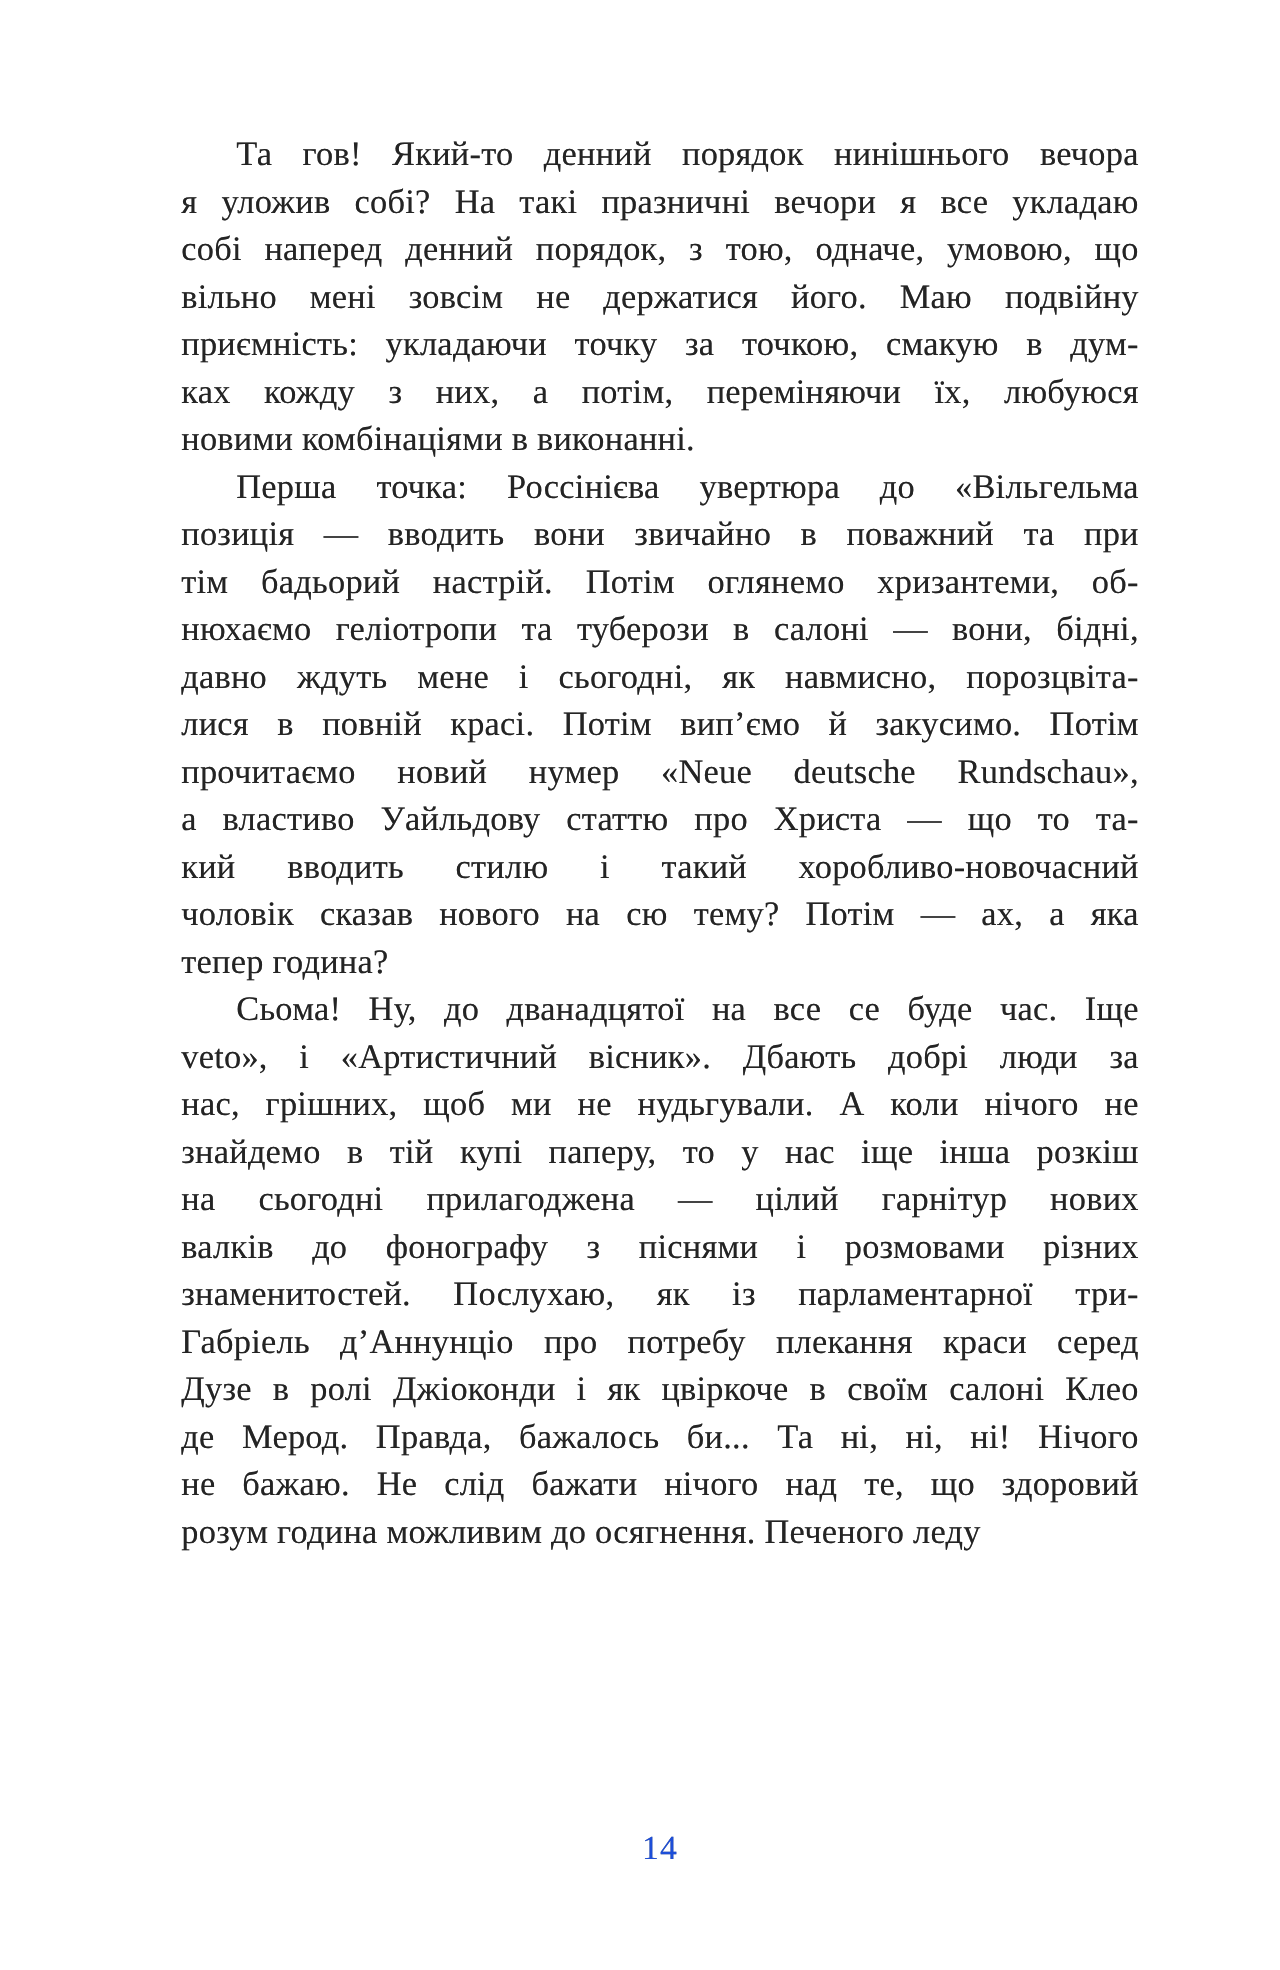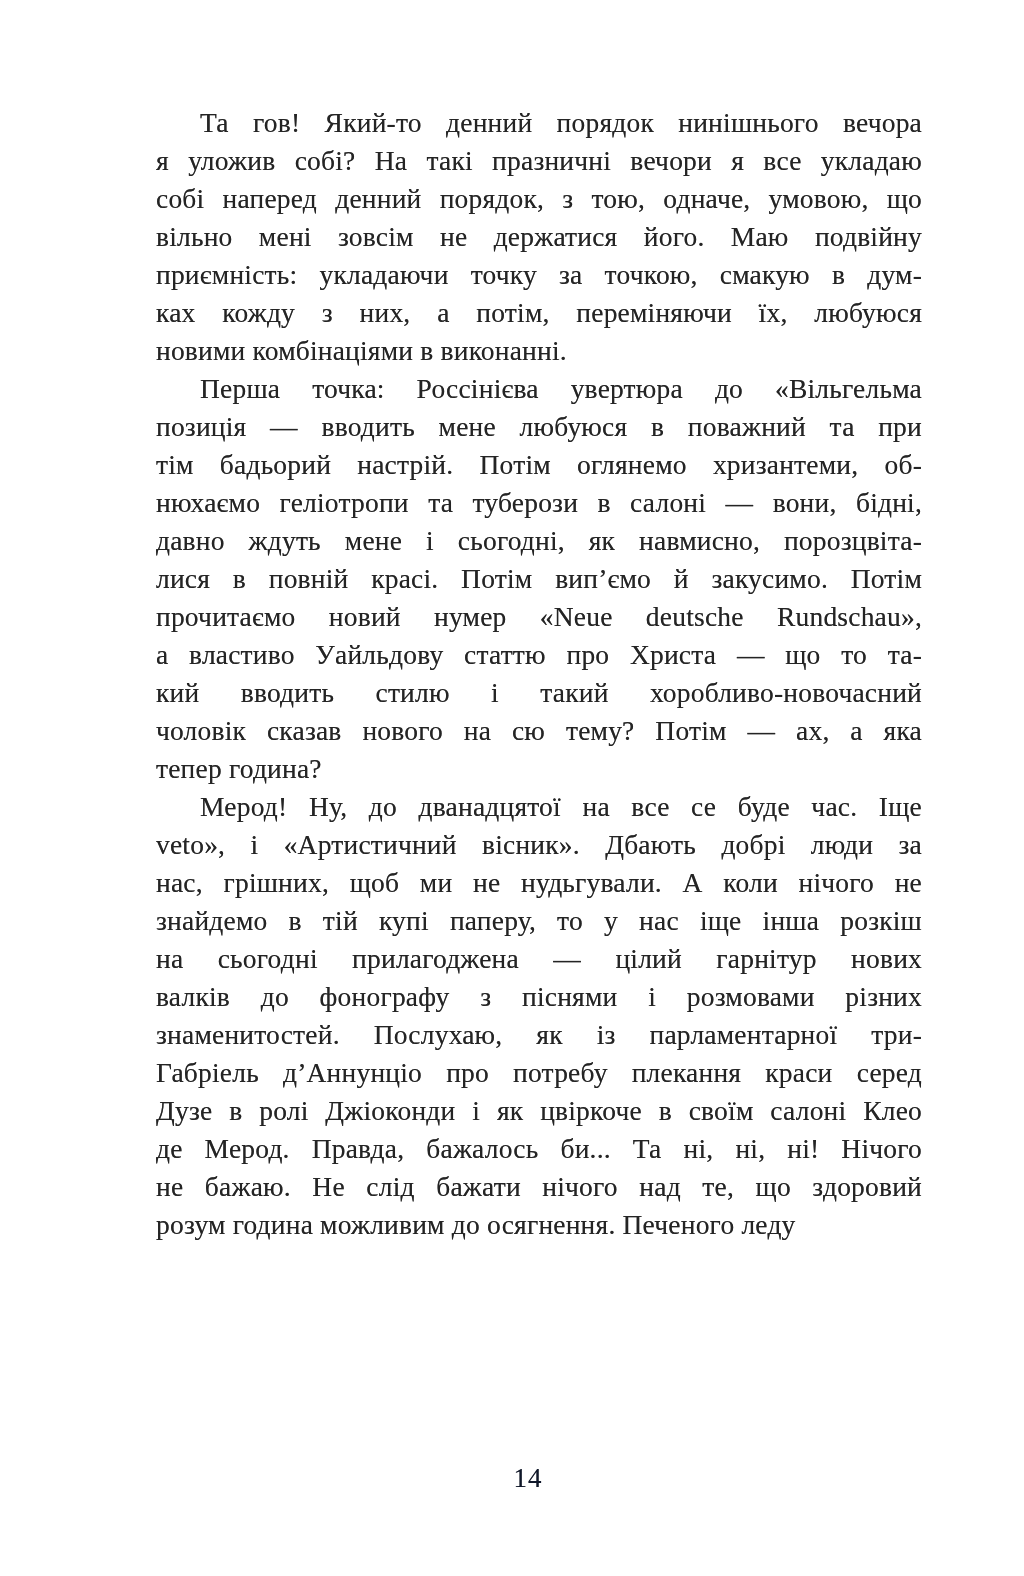--- a/index.html
+++ b/index.html
@@ -15,21 +15,21 @@
     color: #242424;
     overflow: hidden;
   }
   .book-page {
     position: absolute;
     inset: 0;
     background: #ffffff;
   }
   .text-block {
     position: absolute;
-    left: 156px;
+    left: 145px;
     top: 104px;
     width: 766px;
   }
   .paragraph {
     margin: 0;
     padding: 0;
   }
   .line {
     font-size: 27.5px;
     line-height: 38px;
@@ -50,53 +50,53 @@
   }
   .page-number {
     position: absolute;
     left: 145px;
     top: 1458px;
     width: 766px;
     text-align: center;
     font-size: 27px;
     line-height: 40px;
     letter-spacing: 1px;
-    color: #0f172a;
+    color: #1d4ed8;
     text-shadow: 0 0 0.4px rgba(30,30,30,0.55);
   }
 </style>
 </head>
 <body>
 
 <div class="book-page">
   <div class="text-block">
       <div class="paragraph">
         <div class="line first">Та гов! Який-то денний порядок нинішнього вечора</div>
         <div class="line">я уложив собі? На такі празничні вечори я все укладаю</div>
         <div class="line">собі наперед денний порядок, з тою, одначе, умовою, що</div>
         <div class="line">вільно мені зовсім не держатися його. Маю подвійну</div>
         <div class="line">приємність: укладаючи точку за точкою, смакую в дум-</div>
         <div class="line">ках кожду з них, а потім, переміняючи їх, любуюся</div>
         <div class="line para-end">новими комбінаціями в виконанні.</div>
       </div>
       <div class="paragraph">
         <div class="line first">Перша точка: Россінієва увертюра до «Вільгельма</div>
-        <div class="line">позиція — вводить мене любуюся в поважний та при</div>
+        <div class="line">позиція — вводить вони звичайно в поважний та при</div>
         <div class="line">тім бадьорий настрій. Потім оглянемо хризантеми, об-</div>
         <div class="line">нюхаємо геліотропи та туберози в салоні — вони, бідні,</div>
         <div class="line">давно ждуть мене і сьогодні, як навмисно, порозцвіта-</div>
         <div class="line">лися в повній красі. Потім вип’ємо й закусимо. Потім</div>
         <div class="line">прочитаємо новий нумер «Neue deutsche Rundschau»,</div>
         <div class="line">а властиво Уайльдову статтю про Христа — що то та-</div>
         <div class="line">кий вводить стилю і такий хоробливо-новочасний</div>
         <div class="line">чоловік сказав нового на сю тему? Потім — ах, а яка</div>
         <div class="line para-end">тепер година?</div>
       </div>
       <div class="paragraph">
-        <div class="line first">Мерод! Ну, до дванадцятої на все се буде час. Іще</div>
+        <div class="line first">Сьома! Ну, до дванадцятої на все се буде час. Іще</div>
         <div class="line">veto», і «Артистичний вісник». Дбають добрі люди за</div>
         <div class="line">нас, грішних, щоб ми не нудьгували. А коли нічого не</div>
         <div class="line">знайдемо в тій купі паперу, то у нас іще інша розкіш</div>
         <div class="line">на сьогодні прилагоджена — цілий гарнітур нових</div>
         <div class="line">валків до фонографу з піснями і розмовами різних</div>
         <div class="line">знаменитостей. Послухаю, як із парламентарної три-</div>
         <div class="line">Габріель д’Аннунціо про потребу плекання краси серед</div>
         <div class="line">Дузе в ролі Джіоконди і як цвіркоче в своїм салоні Клео</div>
         <div class="line">де Мерод. Правда, бажалось би... Та ні, ні, ні! Нічого</div>
         <div class="line">не бажаю. Не слід бажати нічого над те, що здоровий</div>

